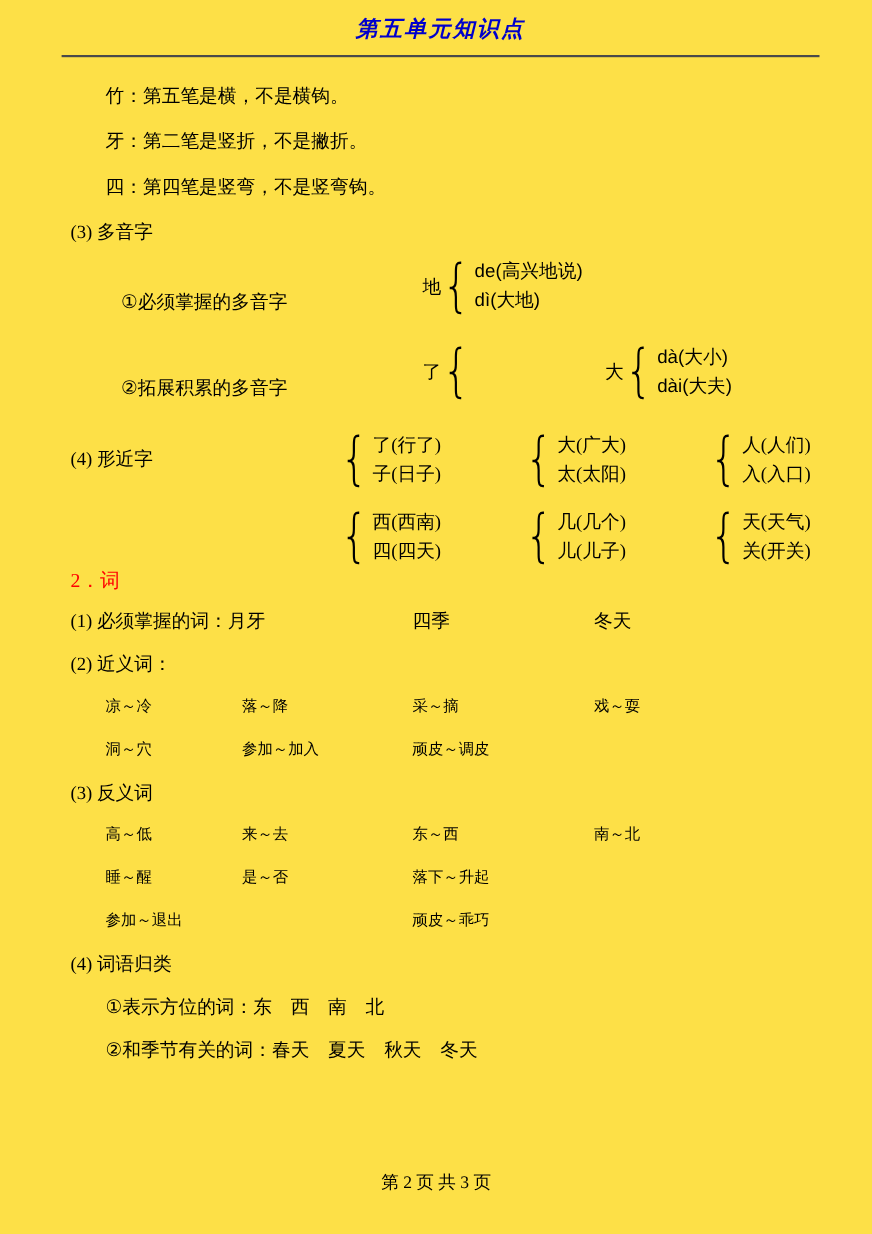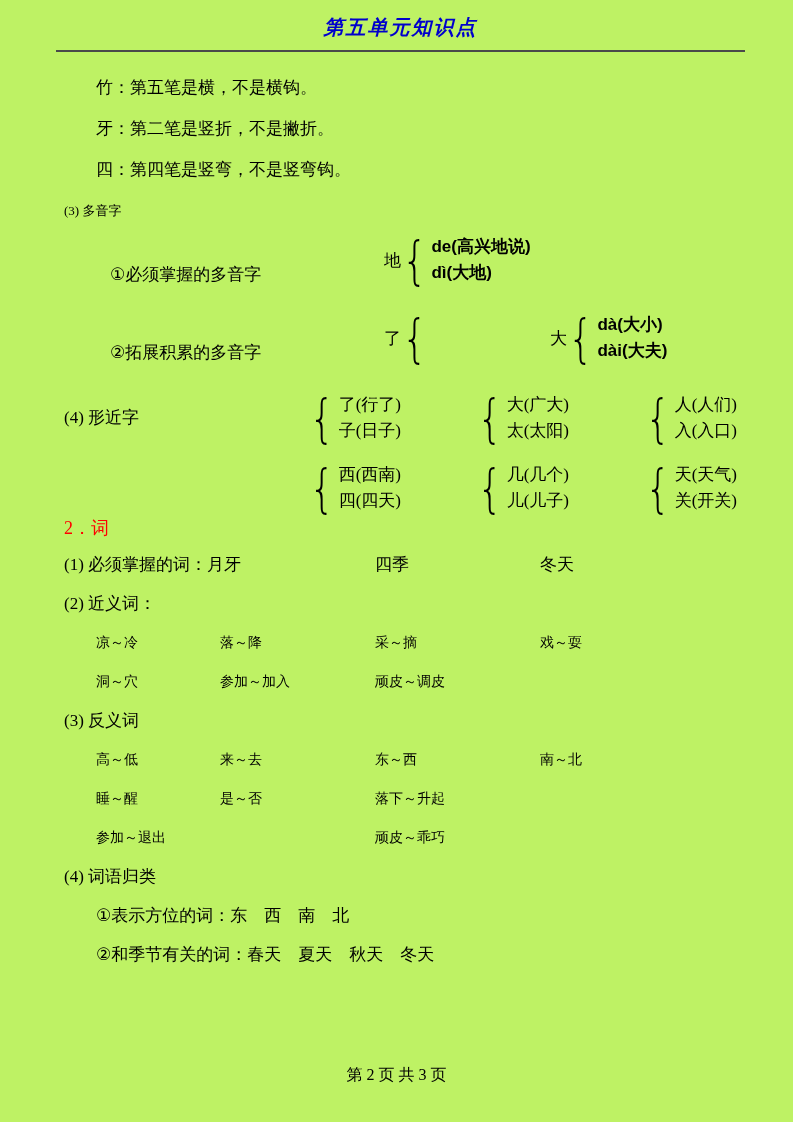--- a/index.html
+++ b/index.html
@@ -1,36 +1,36 @@
 <!DOCTYPE html>
 <html><head>
 <meta charset="utf-8">
 <style>
   html,body{margin:0;padding:0;}
   body{width:793px;height:1122px;background:#ffffff;color:#000;
        font-family:"Liberation Serif","DejaVu Sans",serif;}
   .page{position:relative;width:793px;height:1122px;box-sizing:border-box;
-        padding:14px 56px 0 64px;overflow:hidden;background:#bef264;}
+        padding:14px 56px 0 64px;overflow:hidden;background:#fde047;}
   .title{text-align:center;font-size:20px;line-height:26px;font-weight:bold;
          font-style:italic;color:#0000cc;letter-spacing:2px;}
   .rule{height:0;border:none;border-top:2px solid #4a4a4a;margin:10px -8px 24px -8px;}
   .stroke-note{margin:0 0 17px 32px;line-height:24px;font-size:17px;}
-  .sec-label{line-height:24px;font-size:13px;margin-bottom:10px;}
+  .sec-label{line-height:24px;font-size:17px;margin-bottom:10px;}
   .poly-row{display:flex;align-items:flex-end;margin-left:46px;}
   .poly-row.first{margin-bottom:24px;}
   .poly-row.second{margin-bottom:26px;}
   .poly-label{width:274px;font-size:17px;line-height:24px;}
   .group-slot{width:166px;}
   .brace-group{display:inline-flex;align-items:center;}
   .bg-char{font-size:17px;margin-right:1px;}
   .brace{font-family:"DejaVu Sans",sans-serif;font-size:40px;line-height:54px;
          font-weight:200;transform:scaleY(1.3);transform-origin:center;margin-right:4px;}
   .bg-lines{display:inline-flex;flex-direction:column;justify-content:center;height:54px;}
   .bg-lines span{line-height:26px;font-size:17px;}
-  .pinyin span{font-family:"Liberation Sans","DejaVu Sans",sans-serif;font-size:17px;font-weight:bold;}
+  .pinyin span{font-family:"Liberation Sans","DejaVu Sans",sans-serif;font-size:17px;}
   .sim-section{display:flex;justify-content:space-between;}
   .sim-label{width:141px;font-size:17px;padding-top:15px;line-height:24px;}
   .sim-row{display:flex;margin-bottom:16px;}
   .sim-row:last-child{margin-bottom:0;}
   .sim-slot{width:168px;}
   .red-heading{color:#ff0000;font-size:18px;line-height:26px;margin-bottom:12px;}
   .row-a{display:grid;grid-template-columns:311px 165px 1fr;font-size:17px;
          line-height:24px;margin-bottom:15px;}
   .plain-label{font-size:17px;line-height:24px;margin-bottom:15px;}
   .row-b{display:grid;grid-template-columns:124px 155px 165px 1fr;font-size:14px;

